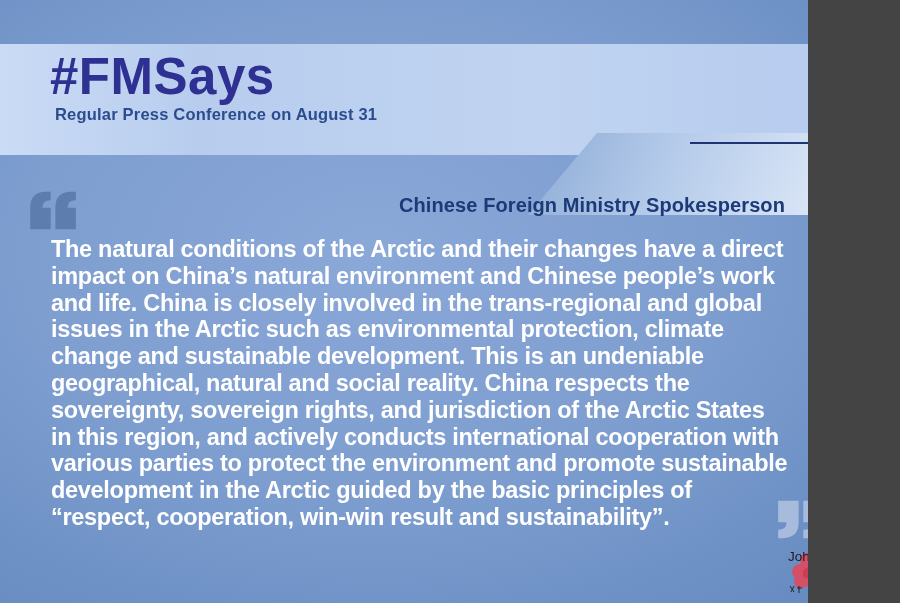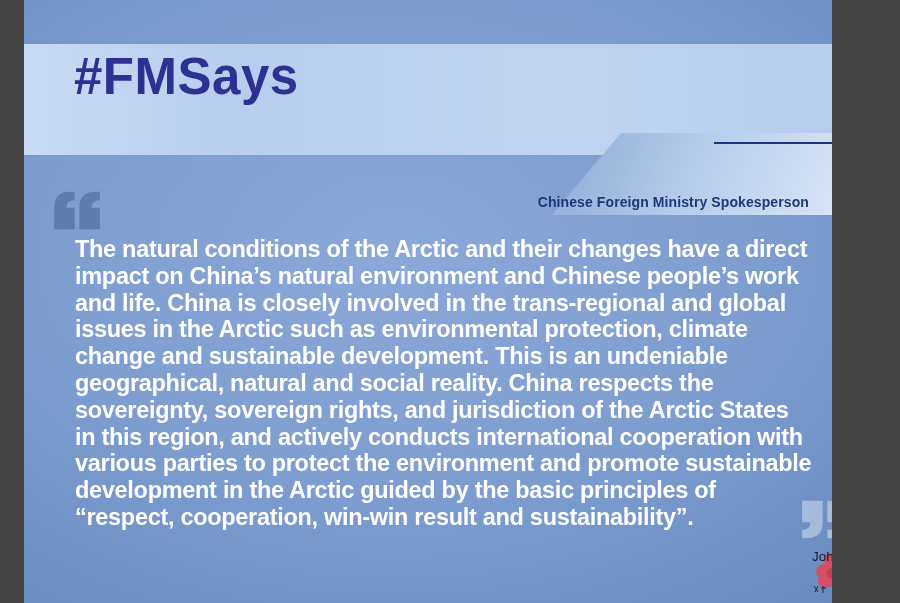--- a/index.html
+++ b/index.html
@@ -1,19 +1,18 @@
 <!DOCTYPE html>
 <html style="--bg-center: #8aa8d8; --bg-edge: #6285bd; --band-light: #b8cdee; --title-navy: #2e3192; --subtitle-blue: #2b4c8e; --speaker-navy: #232f80; --role-navy: #1c3a78; --accent-line: #1e3575; --quote-open: #5d7dae; --quote-close: #a7bcdd; --text-white: #ffffff; --cidf-blue: #2e6db6; --cidf-green: #43b44a; --cidf-blue2: #1c7fd1; --johnlee-red: #dd4b60; --johnlee-ink: #1c1c1c;"><head>
 <meta charset="utf-8">
 <style>
   html,body{margin:0;padding:0;background:#444;}
   .frame{
     position:relative;width:808px;height:603px;overflow:hidden;
     font-family:"Liberation Sans","DejaVu Sans",sans-serif;
-    margin-left:24px;
   }
   .bg{
     position:absolute;inset:0;
     background:radial-gradient(95% 85% at 46% 42%,
       var(--bg-center,#8aa8d8) 0%, #7e9ed0 45%, #6f92c6 72%, var(--bg-edge,#6285bd) 100%);
   }
   .fms-band{
     position:absolute;left:0;top:44px;width:900px;height:111px;
     background:linear-gradient(90deg,#cadbf5 0%, var(--band-light,#b8cdee) 22%, #c0d4f1 60%, #b4caee 100%);
   }
@@ -40,21 +39,21 @@
     position:absolute;left:866px;top:137px;width:11px;height:11px;border-radius:50%;
     background:var(--accent-line,#1e3575);
   }
   .zhao-name{
     position:absolute;right:23px;top:164px;
     font-size:27px;font-weight:800;letter-spacing:0.2px;
     color:var(--speaker-navy,#232f80);
   }
   .zhao-role{
     position:absolute;right:23px;top:194px;
-    font-size:14px;font-weight:700;letter-spacing:0.1px;
+    font-size:20px;font-weight:700;letter-spacing:0.1px;
     color:var(--role-navy,#1c3a78);
   }
   .quote-open{position:absolute;left:30px;top:190px;color:var(--quote-open,#5d7dae);}
   .quote-close{position:absolute;left:777px;top:499px;color:var(--quote-close,#a7bcdd);transform:rotate(180deg);}
   .quote-text{
     position:absolute;left:51px;top:236px;width:845px;
     font-size:23.5px;line-height:26.8px;font-weight:700;letter-spacing:-0.3px;
     color:var(--text-white,#ffffff);
     white-space:pre;
   }
@@ -65,20 +64,21 @@
 <body>
 
 <div class="frame">
   <div class="bg"></div>
 
   <div class="fms-band"></div>
 
   <div class="fms-title">#FMSays</div>
 
   <div class="fms-sub">
+    <div>Regular Press Conference on August 31</div>
   </div>
 
   <div class="zhao-banner"></div>
   <div class="zhao-line"></div>
   <div class="zhao-dot"></div>
   <div class="zhao-role">Chinese Foreign Ministry Spokesperson</div>
 
   <svg class="quote-open" width="47" height="41" viewBox="0 0 50 44" aria-hidden="true">
     <path fill="currentColor" d="M0,19 Q0,2 17,2 L22,2 L22,11 Q13,11 13,19 L22,19 L22,42 L0,42 Z"></path>
     <path fill="currentColor" transform="translate(27,0)" d="M0,19 Q0,2 17,2 L22,2 L22,11 Q13,11 13,19 L22,19 L22,42 L0,42 Z"></path>

